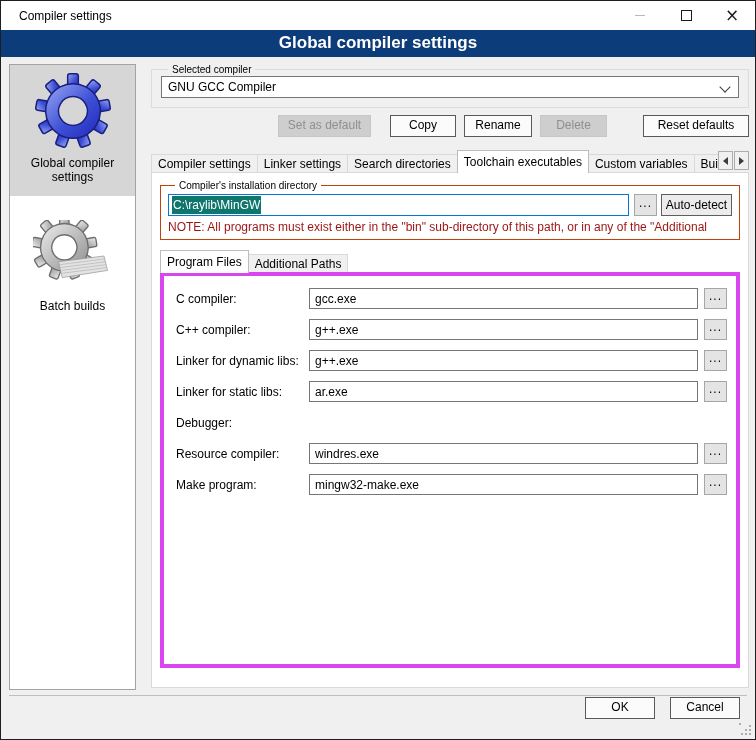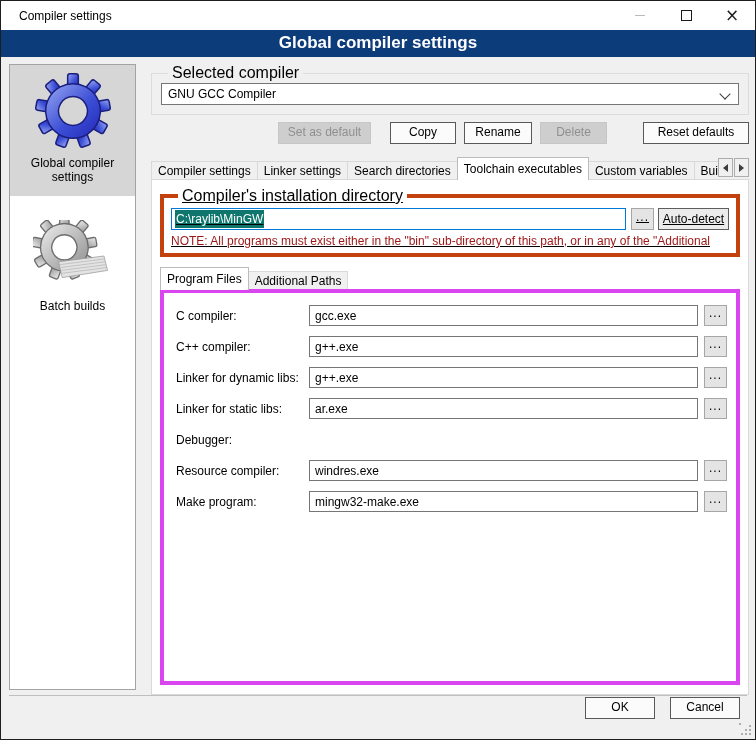--- a/index.html
+++ b/index.html
@@ -21,21 +21,21 @@
   .sidebar{position:absolute;left:8px;top:7px;width:127px;height:626px;background:#fff;
     border:1px solid #a3a3a3;box-sizing:border-box;text-align:center;overflow:hidden;}
   .side-item{cursor:default;}
   .side-item .lbl{display:block;margin:4px auto 0;width:100px;line-height:14px;}
   .si-0{background:#d6d6d6;padding:8px 0 12px;}
   .si-1{margin-top:14px;}
   .si-2{margin-top:24px;}
   
   .main{position:absolute;left:150px;width:598px;top:7px;}
   fieldset{border:1px solid #dcdcdc;margin:0;padding:0;}
-  legend{font-size:16px;margin-left:7px;padding:0 4px;}
+  legend{font-size:10px;margin-left:7px;padding:0 4px;}
   .sel-compiler{padding:1px 9px 9px;}
   .combo{position:relative;height:22px;background:#fff;border:1px solid #767676;
     line-height:20px;padding-left:6px;box-sizing:border-box;}
   .chev{position:absolute;right:9px;top:6px;width:7px;height:7px;
     border-left:1px solid #3c3c3c;border-bottom:1px solid #3c3c3c;transform:rotate(-45deg);}
   .btnrow{display:flex;margin-top:7px;height:22px;justify-content:flex-end;}
   .btn{box-sizing:border-box;height:22px;background:#fbfbfb;border:1px solid #595959;
     font-size:12px;text-align:center;line-height:19px;}
   .btn.disabled{background:#cecece;border-color:#c6c6c6;color:#8f8f8f;}
   .b-setdef{width:93px;margin-right:19px;}
@@ -50,21 +50,21 @@
   .tab.active{height:23px;line-height:22px;background:#fff;border-color:#bcbcbc;z-index:3;position:relative;}
   .tab.cut{width:37px;overflow:hidden;padding-right:0;border-right:none;}
   .tabscroll{position:absolute;right:0;bottom:3px;display:flex;z-index:4;}
   .tscr{width:15px;height:19px;box-sizing:border-box;background:#f0f0f0;border:1px solid #adadad;
     margin-left:1px;display:flex;align-items:center;justify-content:center;}
   .tri-l{width:0;height:0;border-top:4px solid transparent;border-bottom:4px solid transparent;border-right:5px solid #3c3c3c;}
   .tri-r{width:0;height:0;border-top:4px solid transparent;border-bottom:4px solid transparent;border-left:5px solid #3c3c3c;}
   .page{margin-top:-1px;border:1px solid #d9d9d9;background:#fff;height:516px;
     box-sizing:border-box;padding:7px 8px;position:relative;z-index:1;}
   
-  .inst{border:4px solid #c2410c;padding:1px 7px 5px;text-decoration:underline;}
+  .inst{border:1px solid #c2410c;padding:1px 7px 5px;}
   .inst-row{display:flex;height:22px;margin-top:2px;}
   .pathbox{flex:1;border:1px solid #0078d7;background:#fff;box-sizing:border-box;
     line-height:20px;padding-left:3px;overflow:hidden;white-space:nowrap;}
   .pathbox .sel{background:#0f766e;color:#fff;padding:2px 1px;}
   .mini-btn{width:23px;height:22px;box-sizing:border-box;margin-left:5px;background:#e4e4e4;
     border:1px solid #a6a6a6;text-align:center;line-height:16px;font-size:12px;letter-spacing:1px;}
   .autodetect{margin-left:4px;width:71px;height:22px;box-sizing:border-box;background:#ececec;
     border:1px solid #5e5e5e;text-align:center;line-height:20px;}
   .note{margin-top:4px;color:#9c1414;white-space:nowrap;overflow:hidden;}
   

